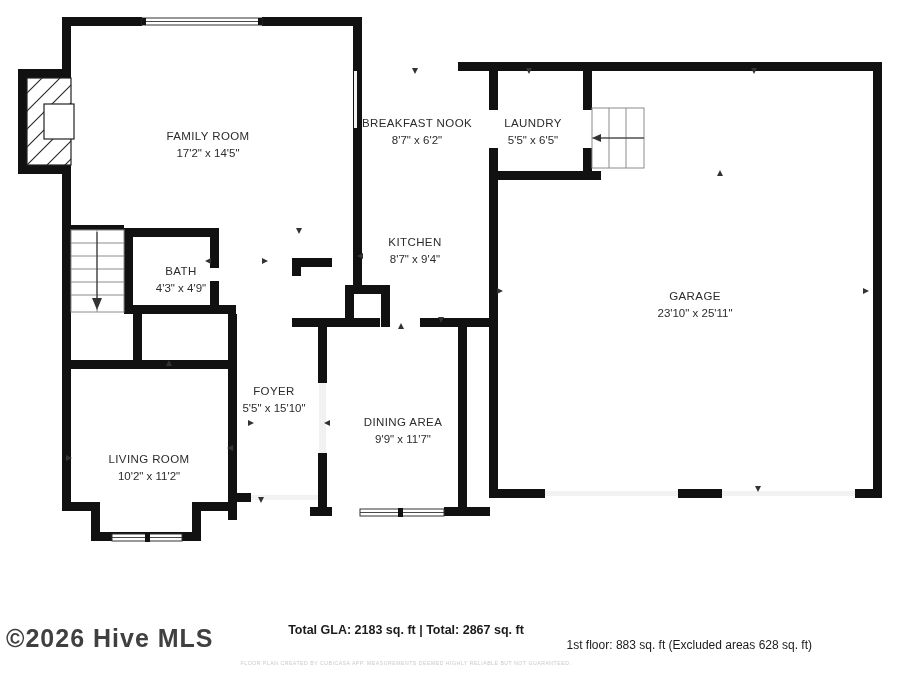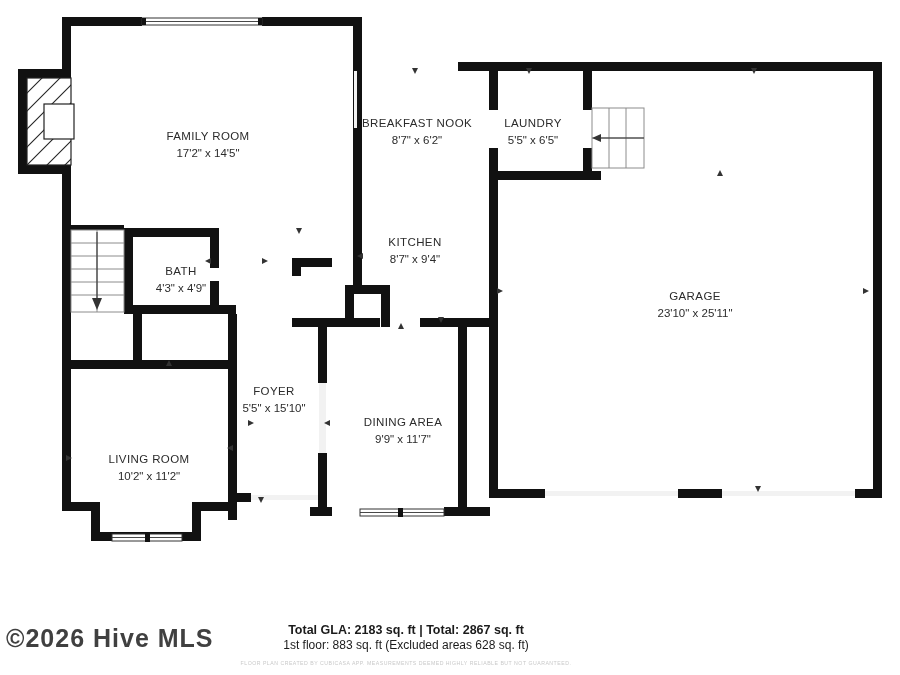--- a/index.html
+++ b/index.html
@@ -72,20 +72,21 @@
     font-size: 12.5px;
     font-weight: bold;
     color: #1b1b1b;
     line-height: 16px;
   }
   #footer .floor-line {
     font-family: "Liberation Sans", sans-serif;
     font-size: 12px;
     color: #1b1b1b;
     line-height: 15px;
+    text-align: right;
   }
   #footer .disclaimer {
     font-family: "Liberation Sans", sans-serif;
     font-size: 5.2px;
     color: #c9c9c9;
     letter-spacing: 0.5px;
     margin-top: 7px;
   }
   #watermark {
     position: absolute;

